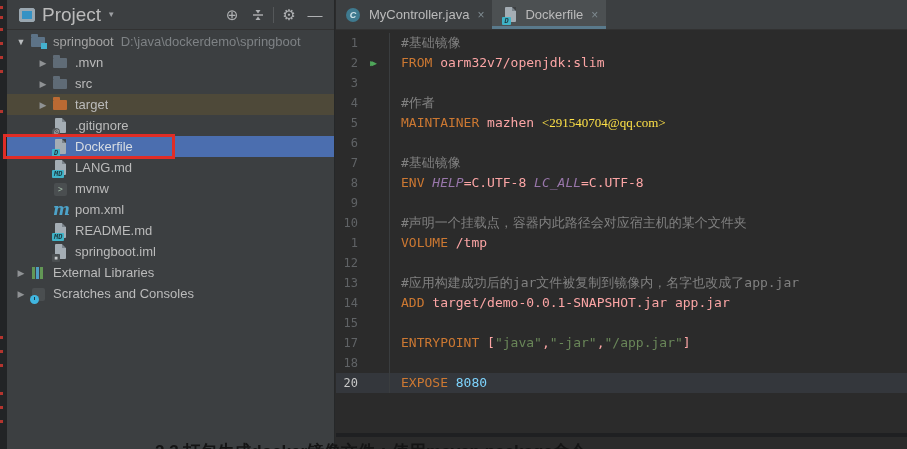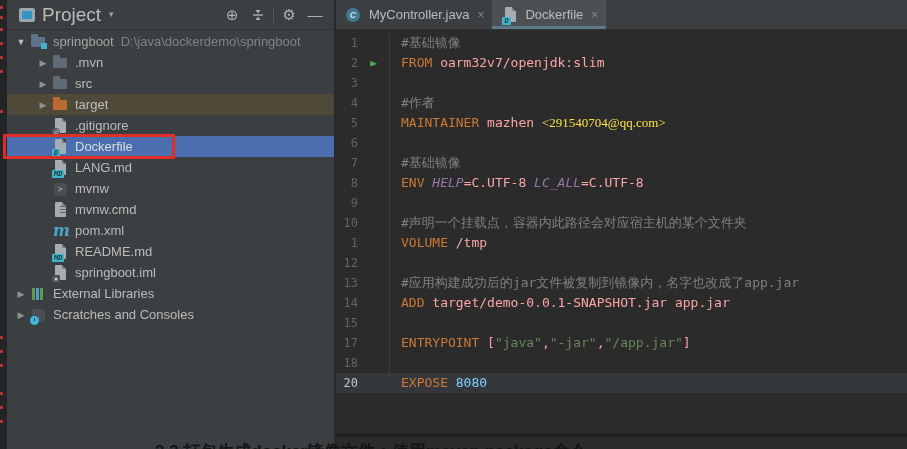--- a/index.html
+++ b/index.html
@@ -205,27 +205,20 @@
         <div class="tree-row" style="padding-left: 27px;">
           <span class="chev"></span>
           <span class="tree-ic">
             <i class="sh-console">&gt;</i>
           </span>
           <span class="tree-label">mvnw</span>
         </div>
         <div class="tree-row" style="padding-left: 27px;">
           <span class="chev"></span>
           <span class="tree-ic">
-            <i class="sh-page txtlines"></i>
-          </span>
-          <span class="tree-label">mvnw.cmd</span>
-        </div>
-        <div class="tree-row" style="padding-left: 27px;">
-          <span class="chev"></span>
-          <span class="tree-ic">
             <i class="sh-maven">m</i>
           </span>
           <span class="tree-label">pom.xml</span>
         </div>
         <div class="tree-row" style="padding-left: 27px;">
           <span class="chev"></span>
           <span class="tree-ic">
             <i class="sh-page"></i>
             <i class="badge">MD</i>
           </span>

